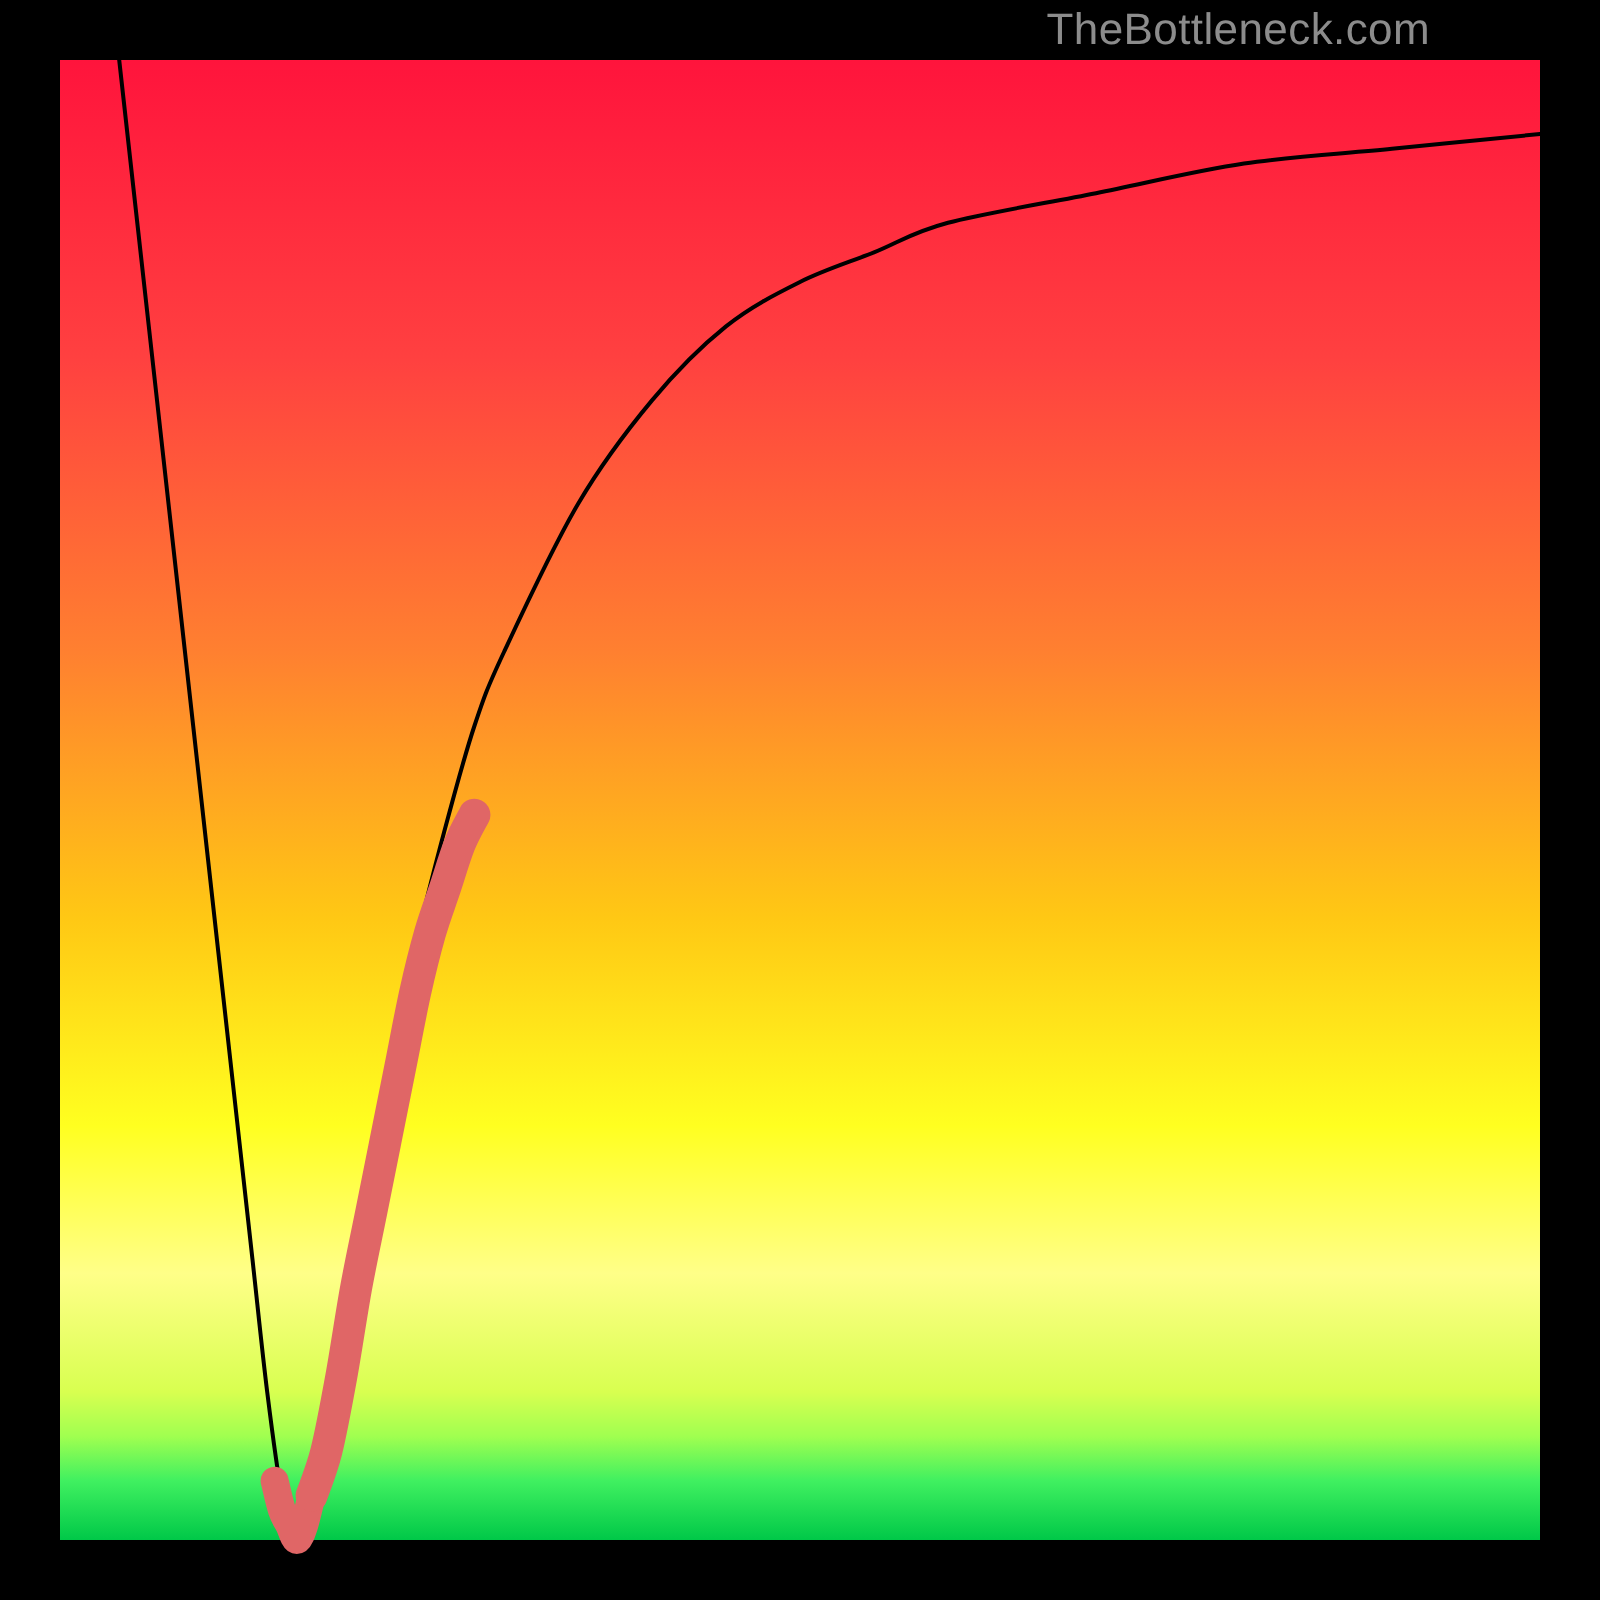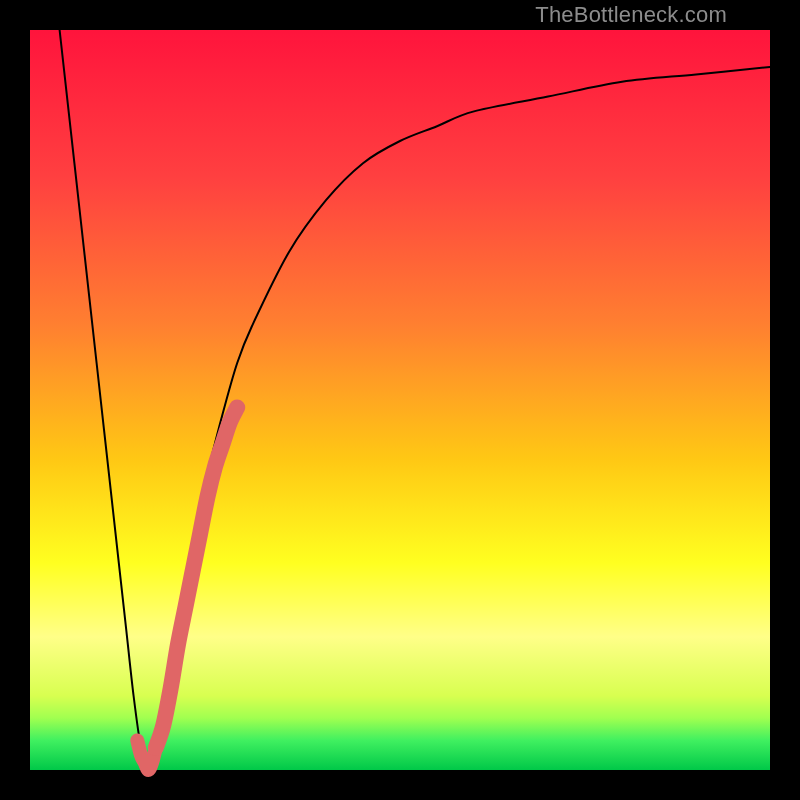--- a/index.html
+++ b/index.html
@@ -7,21 +7,20 @@
     padding: 0;
     width: 800px;
     height: 800px;
     background: #000000;
     overflow: hidden;
   }
   .stage {
     position: relative;
     width: 727px;
     height: 800px;
-    padding-left: 12px;
   }
   .watermark {
     position: absolute;
     top: 2px;
     right: 12px;
     font-family: Arial, Helvetica, sans-serif;
     font-size: 22px;
     color: #8c8c8c;
     letter-spacing: 0.2px;
     z-index: 10;

